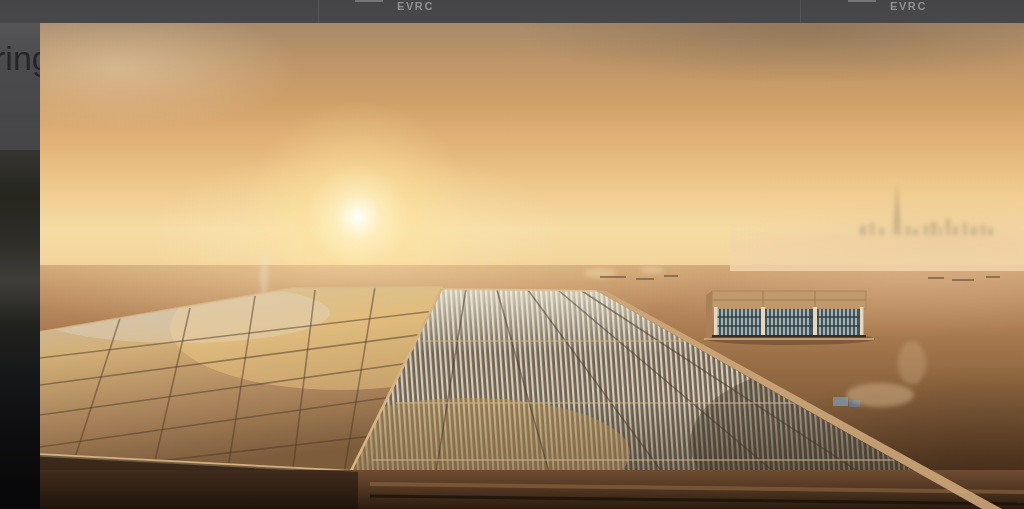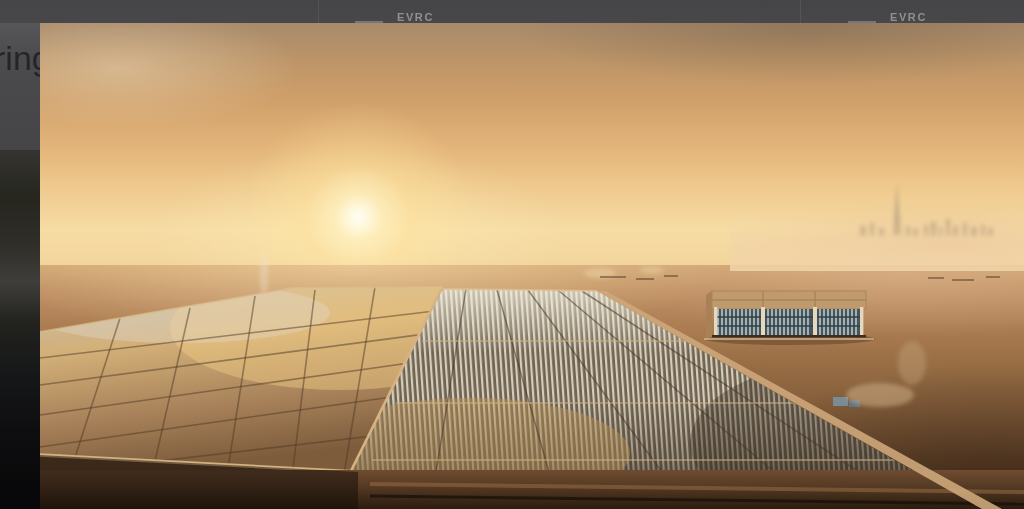--- a/index.html
+++ b/index.html
@@ -3,21 +3,21 @@
 <meta charset="utf-8">
 <style>
   * { margin:0; padding:0; box-sizing:border-box; }
   html,body { width:1024px; height:509px; overflow:hidden; background:#4a4a4c;
               font-family:"Liberation Sans", sans-serif; }
 
   
   .topbar { position:absolute; left:0; top:0; width:1024px; height:23px;
             background:linear-gradient(#454548,#48484b); z-index:30; }
   .topbar .divider { position:absolute; top:0; width:1px; height:23px; background:#545457; }
-  .slide-label { position:absolute; top:0; height:23px; display:flex; align-items:flex-end; cursor:pointer; }
+  .slide-label { position:absolute; top:0; height:23px; display:flex; align-items:flex-start; cursor:pointer; }
   .slide-label .dash { width:28px; height:2px; background:#75757a; margin-right:14px; }
   .slide-label .txt { font-size:11px; font-weight:bold; letter-spacing:1.6px; color:#909094; }
 
   
   .page-under { position:absolute; left:0; top:23px; width:40px; height:486px; z-index:20; }
   .page-top { position:absolute; left:0; top:0; width:40px; height:127px;
               background:linear-gradient(#565659,#4b4b4e 30%,#454548); overflow:hidden; }
   .page-heading { position:absolute; left:-6px; top:16px; font-size:34px; font-weight:500;
                   color:#252527; white-space:nowrap; }
   .page-photo { position:absolute; left:0; top:127px; width:40px; height:330px;

